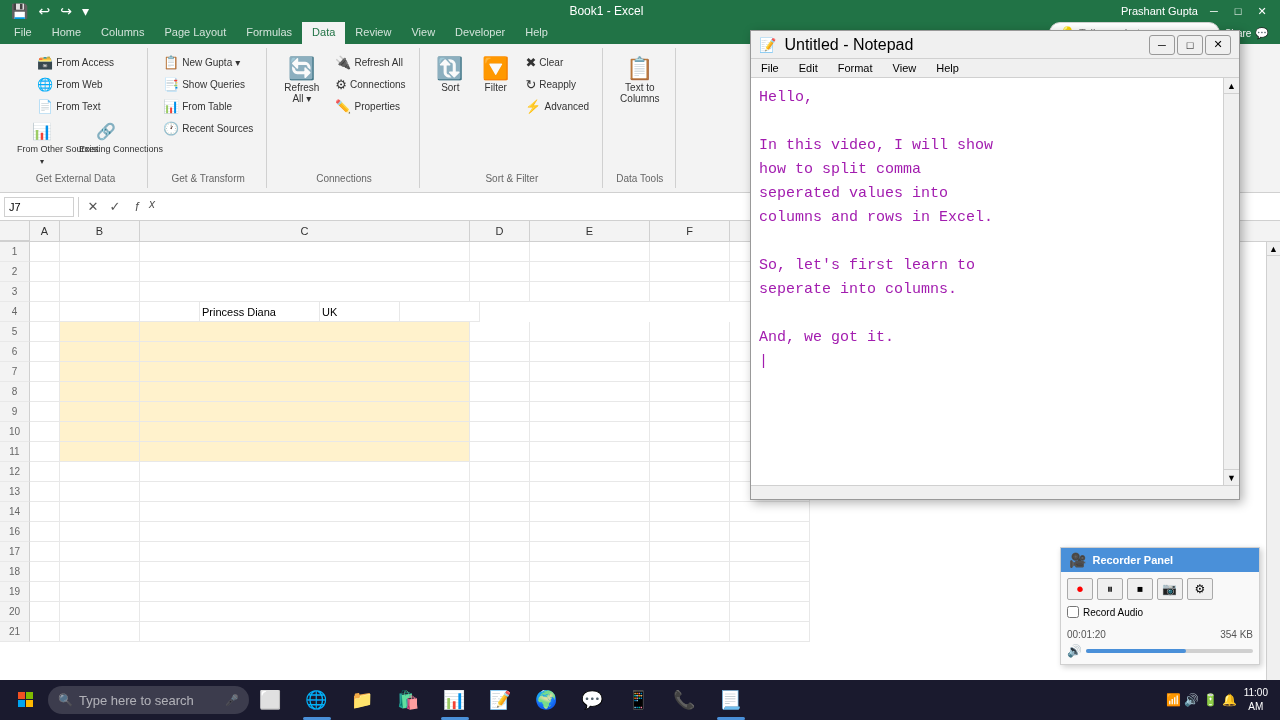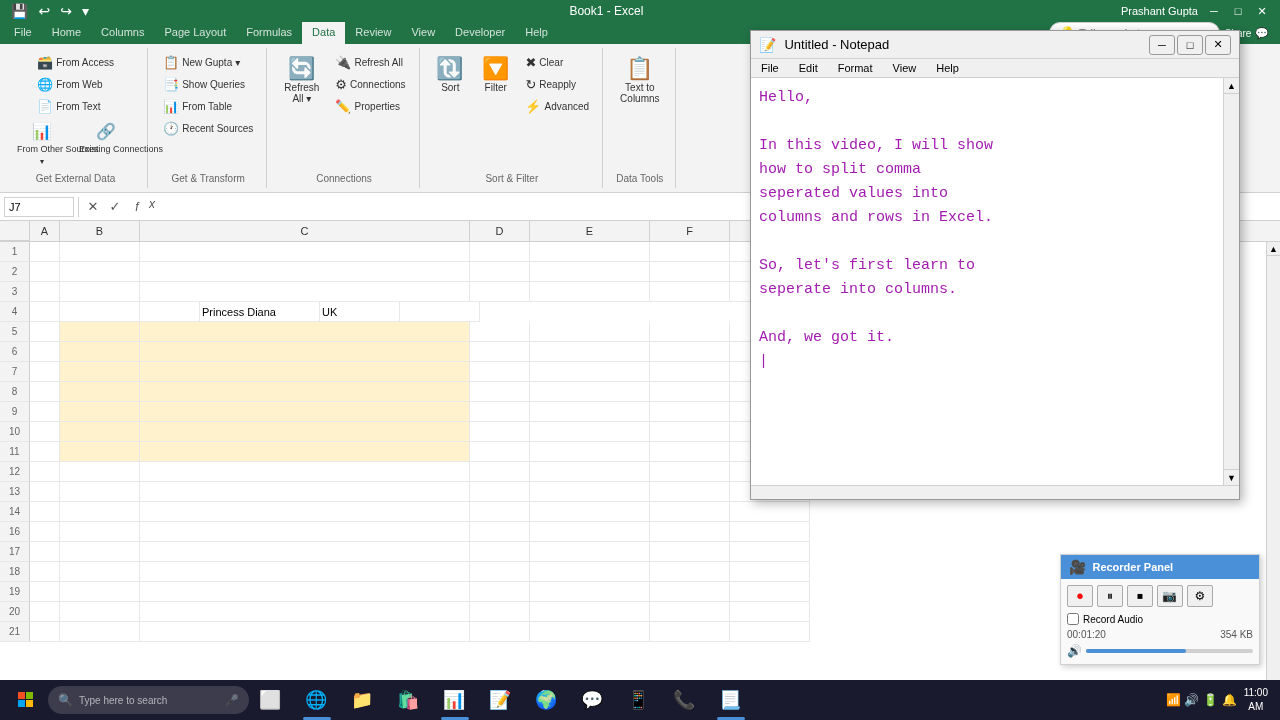--- a/index.html
+++ b/index.html
@@ -52,41 +52,41 @@
     .sheet-tabs { display: flex; align-items: center; background: #f3f3f3; border-top: 1px solid #d0d0d0; height: 24px; padding: 0 4px; gap: 2px; }
     .sheet-tab { padding: 2px 12px; font-size: 11px; border: 1px solid #d0d0d0; border-bottom: none; border-radius: 3px 3px 0 0; cursor: pointer; background: #e0e0e0; color: #555; }
     .sheet-tab.active { background: #fff; color: #000; font-weight: 500; }
     .sheet-tab-add { width: 20px; height: 20px; display: flex; align-items: center; justify-content: center; cursor: pointer; font-size: 14px; color: #555; }
 
     
     .notepad-window { position: absolute; top: 30px; left: 750px; width: 490px; height: 470px; background: #fff; border: 1px solid #999; box-shadow: 3px 3px 10px rgba(0,0,0,0.3); z-index: 100; display: flex; flex-direction: column; }
     .notepad-title { height: 28px; background: #f0f0f0; border-bottom: 1px solid #d0d0d0; display: flex; align-items: center; justify-content: space-between; padding: 0 8px; }
     .notepad-title-left { display: flex; align-items: center; gap: 8px; }
     .notepad-icon { font-size: 14px; }
-    .notepad-title-text { font-size: 13px; color: #000; }
+    .notepad-title-text { font-size: 16px; color: #000; }
     .notepad-controls { display: flex; gap: 2px; }
     .notepad-btn { width: 26px; height: 20px; border: 1px solid #999; border-radius: 3px; cursor: pointer; display: flex; align-items: center; justify-content: center; font-size: 11px; background: #f0f0f0; }
     .notepad-close { background: #f0f0f0; }
 
     .notepad-menu { display: flex; gap: 0; background: #f0f0f0; border-bottom: 1px solid #d0d0d0; }
     .notepad-menu-item { padding: 3px 10px; font-size: 11px; cursor: pointer; }
 
     .notepad-content { flex: 1; padding: 8px; font-family: 'Courier New', monospace; font-size: 15px; line-height: 1.5; color: #000; overflow: hidden; position: relative; }
     .notepad-text { white-space: pre-wrap; }
 
     
     .recorder-panel { position: absolute; bottom: 55px; right: 20px; width: 200px; background: #f9f9f9; border: 1px solid #d0d0d0; box-shadow: 2px 2px 6px rgba(0,0,0,0.2); z-index: 200; }
     .recorder-header { background: #4a90d9; padding: 4px 8px; display: flex; align-items: center; gap: 6px; }
     .recorder-icon { font-size: 14px; }
     .recorder-title { color: #fff; font-size: 11px; font-weight: 600; }
     .recorder-body { padding: 6px; }
     .recorder-buttons { display: flex; gap: 4px; margin-bottom: 6px; }
     .rec-btn { width: 26px; height: 22px; border: 1px solid #aaa; border-radius: 2px; cursor: pointer; display: flex; align-items: center; justify-content: center; font-size: 12px; background: #f0f0f0; }
     .recorder-checkbox { display: flex; align-items: center; gap: 4px; font-size: 10px; }
-    .recorder-time { font-size: 10px; color: #555; display: flex; justify-content: space-between; margin-top: 4px; }
+    .recorder-time { font-size: 10px; color: #555; display: flex; justify-content: space-between; margin-top: 11px; }
     .volume-row { display: flex; align-items: center; gap: 4px; margin-top: 4px; }
     .volume-icon { font-size: 12px; }
     .volume-slider { flex: 1; height: 4px; background: #d0d0d0; border-radius: 2px; position: relative; }
     .volume-fill { height: 100%; width: 60%; background: #4a90d9; border-radius: 2px; }
 
     
     .taskbar { position: absolute; bottom: 0; left: 0; right: 0; height: 40px; background: #1a1a2e; display: flex; align-items: center; padding: 0 4px; z-index: 300; }
     .start-btn { width: 44px; height: 40px; display: flex; align-items: center; justify-content: center; cursor: pointer; color: #fff; font-size: 16px; }
     .taskbar-items { display: flex; align-items: center; gap: 2px; flex: 1; }
     .taskbar-item { width: 44px; height: 40px; display: flex; align-items: center; justify-content: center; cursor: pointer; position: relative; }
@@ -636,21 +636,21 @@
   <div class="start-btn">
     <svg width="16" height="16" viewBox="0 0 16 16">
       <rect x="0" y="0" width="7" height="7" fill="#f25022"></rect>
       <rect x="8" y="0" width="7" height="7" fill="#7fba00"></rect>
       <rect x="0" y="8" width="7" height="7" fill="#00a4ef"></rect>
       <rect x="8" y="8" width="7" height="7" fill="#ffb900"></rect>
     </svg>
   </div>
   <div class="taskbar-search">
     <span style="color:rgba(255,255,255,0.6);font-size:12px;">🔍</span>
-    <input type="text" style="background: none; border: none; outline: none; color: rgb(255, 255, 255); font-size: 10px; width: 140px;" placeholder="Type here to search">
+    <input type="text" style="background: none; border: none; outline: none; color: rgb(255, 255, 255); font-size: 13px; width: 140px;" placeholder="Type here to search">
     <span style="color:rgba(255,255,255,0.5);font-size:11px;">🎤</span>
   </div>
 
   <div class="taskbar-items">
     <div class="taskbar-item">
         <span class="taskbar-icon">⬜</span>
       </div>
     <div class="taskbar-item active">
         <span class="taskbar-icon" style="color:#0078d4;">🌐</span>
       </div>

